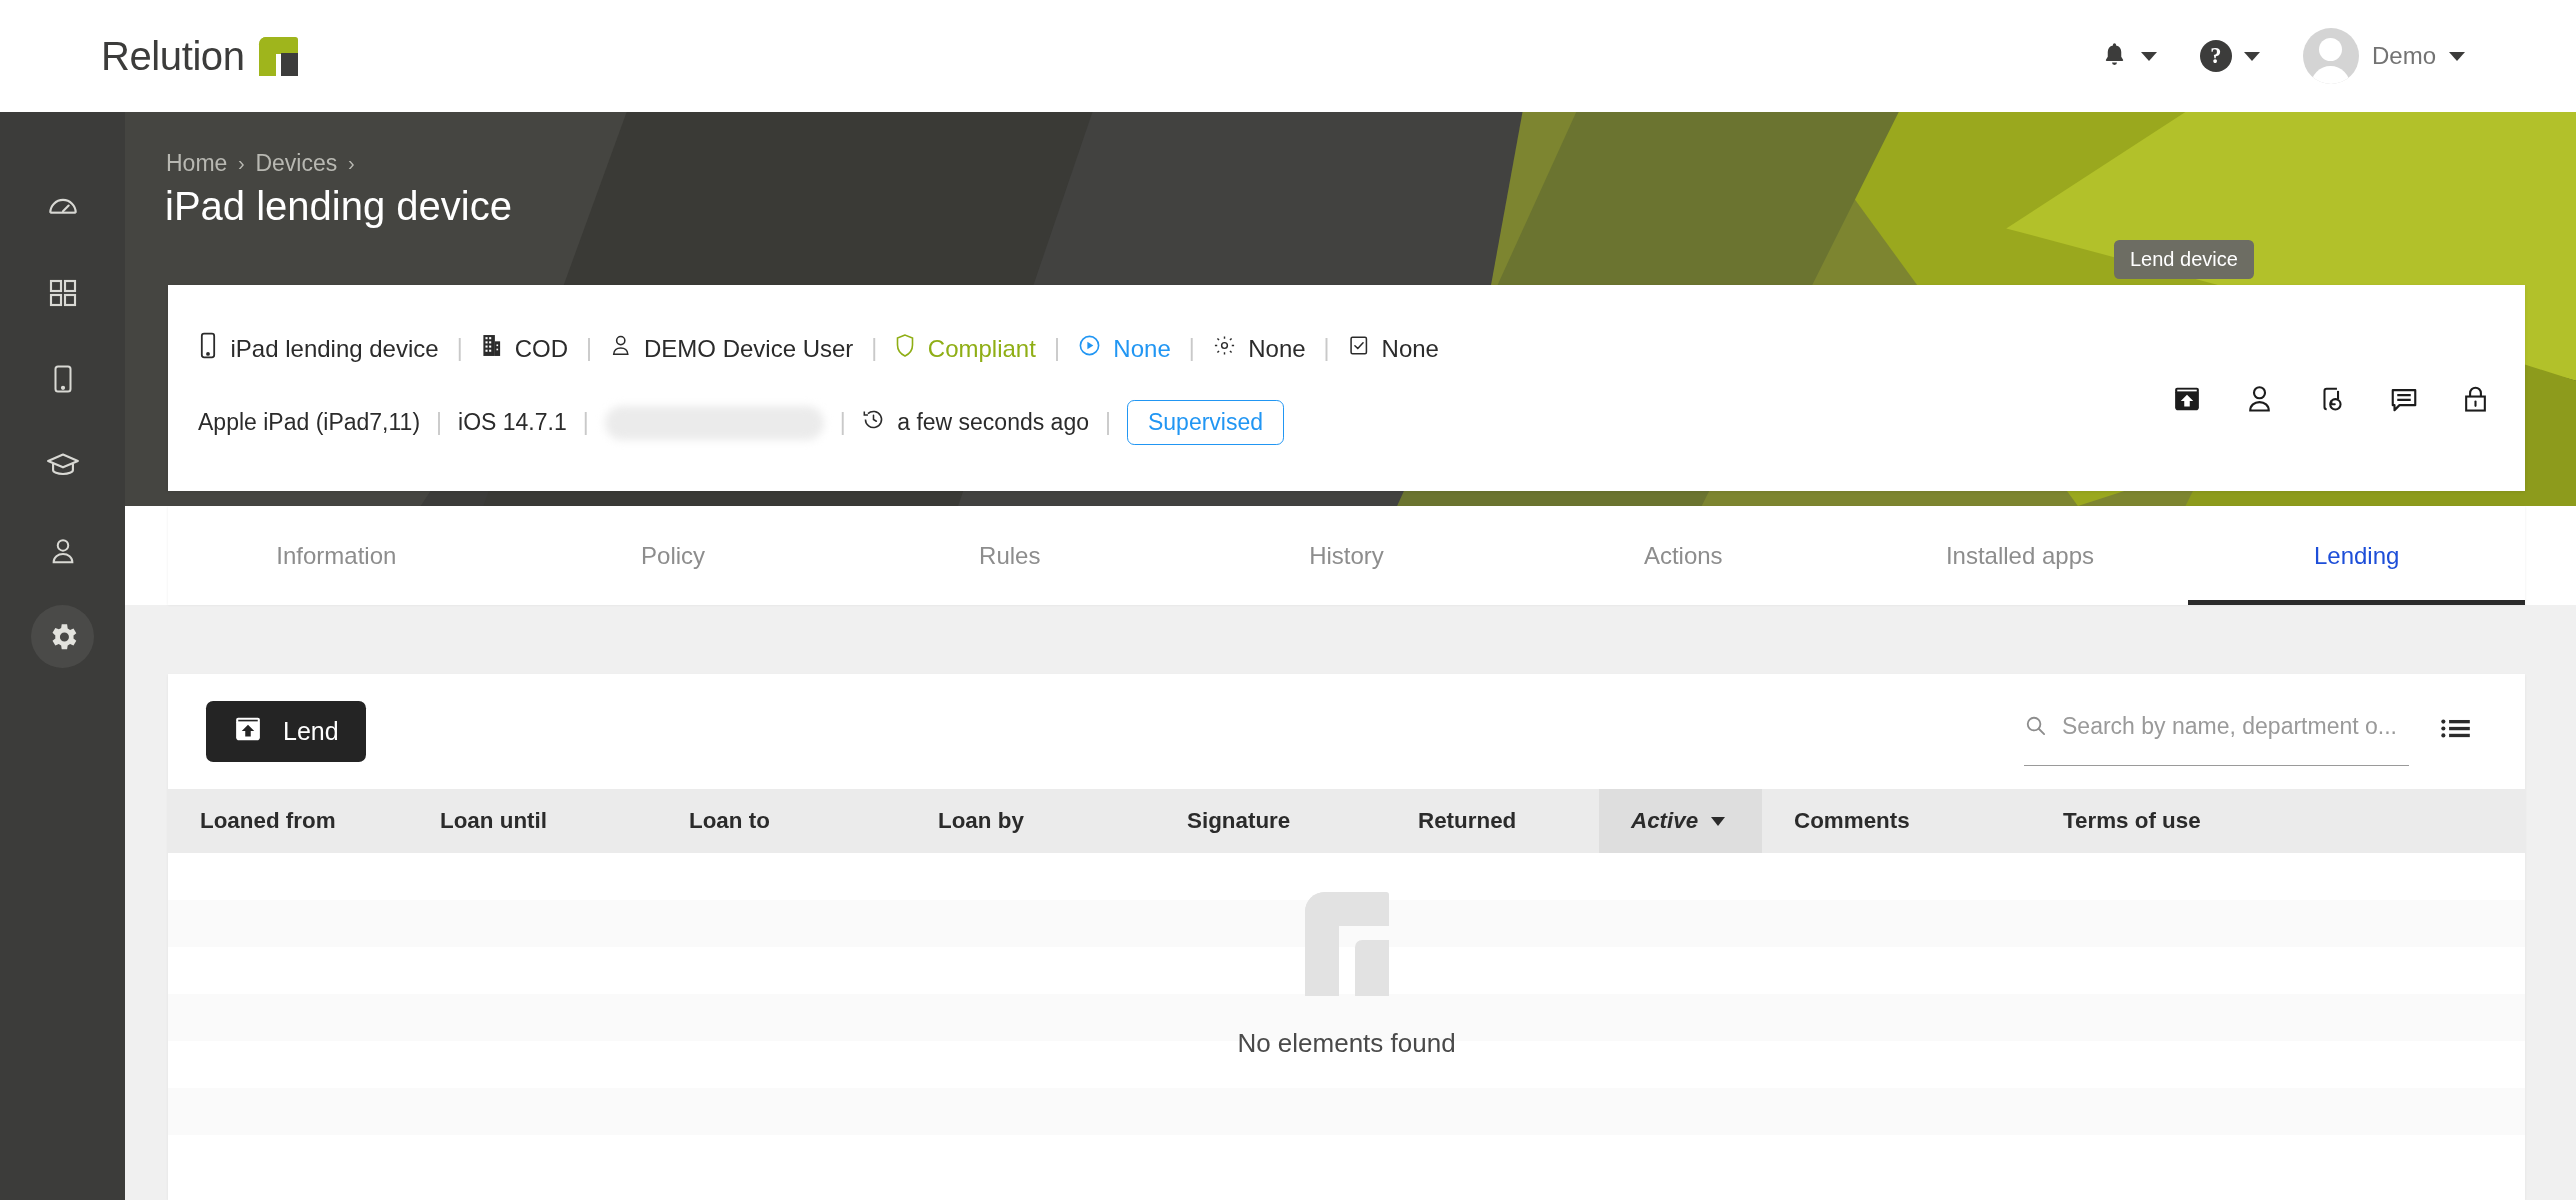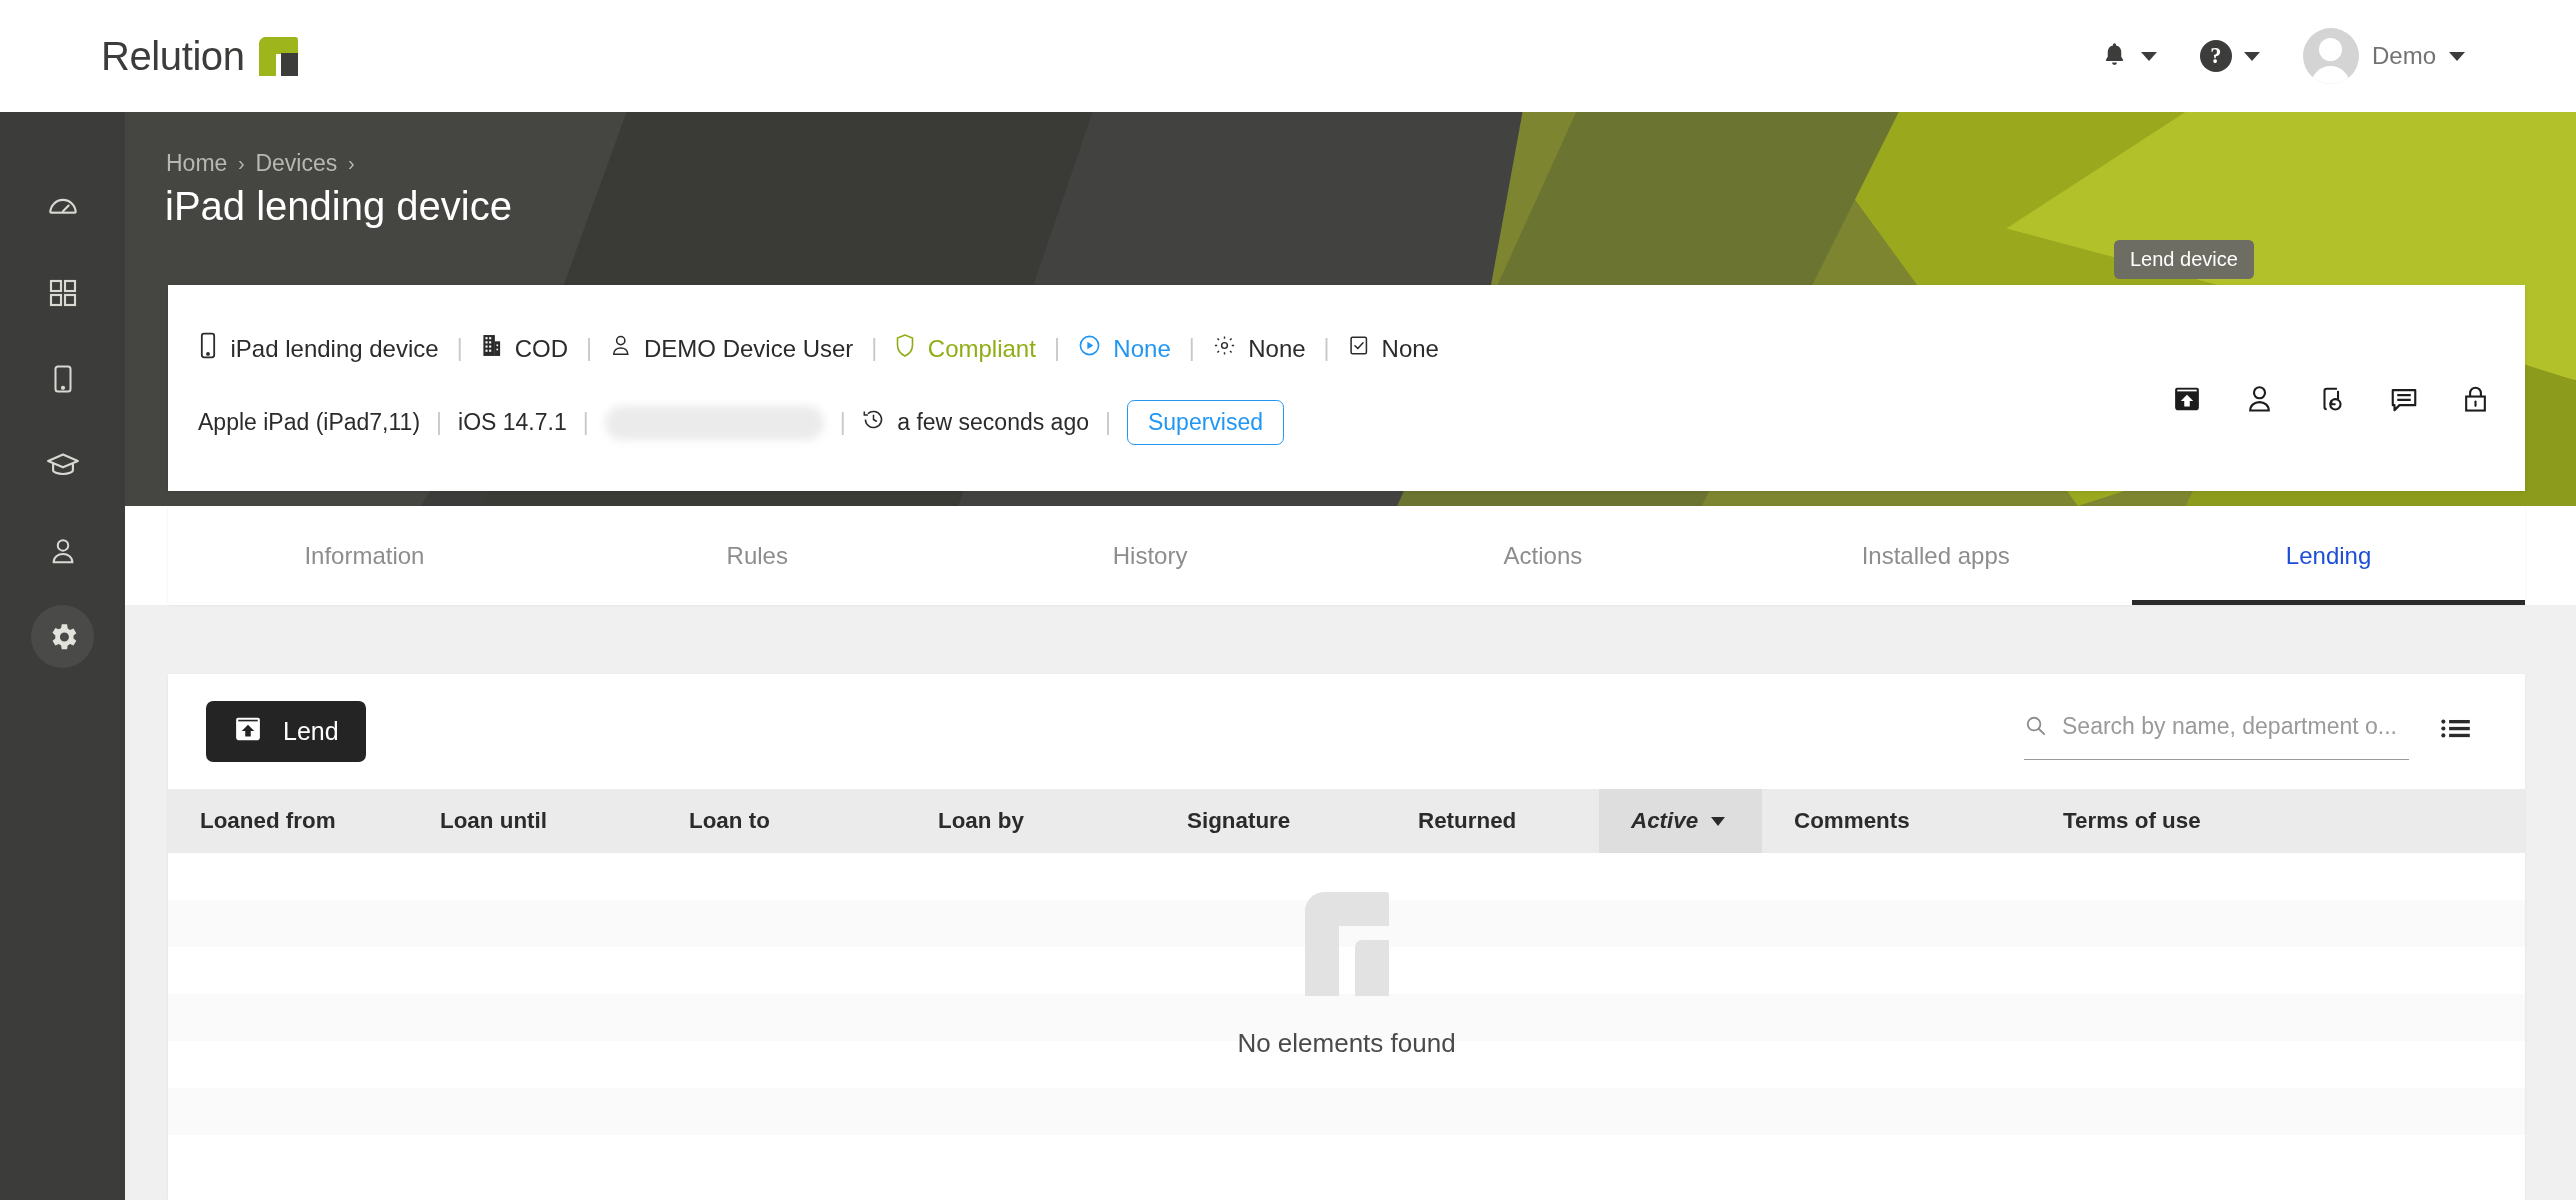--- a/index.html
+++ b/index.html
@@ -150,21 +150,21 @@
     position: absolute; top: 27px; left: 38px;
     background: #242424; color: #ffffff; border: none;
     border-radius: 7.2px; height: 61px; padding: 0 27px;
     display: flex; align-items: center; gap: 20px;
     font-size: 25px; cursor: pointer;
     font-family: "Liberation Sans", sans-serif;
   }
   .search-wrap {
     position: absolute; top: 39px; right: 116px;
     display: flex; align-items: center; gap: 15px;
-    border-bottom: 1.8px solid #9a9a9a; padding-bottom: 19px; width: 385px;
+    border-bottom: 1.8px solid #9a9a9a; padding-bottom: 25px; width: 385px;
   }
   .search-input {
     border: none; outline: none; font-size: 23px; color: #8d8d8d;
     width: 100%; background: transparent; font-family: "Liberation Sans", sans-serif;
   }
   .search-input::placeholder { color: #9a9a9a; }
   .cols-btn { position: absolute; top: 43px; right: 54px; cursor: pointer; }
 
   
   .thead {
@@ -459,20 +459,21 @@
         <path d="M11 14v3.6" stroke-linecap="round"></path>
       </svg>
     </span>
   </div>
 </div>
 
 <div class="tooltip">Lend device</div>
 
 <div class="tabbar">
   <div class="tab">Information</div>
+  <div class="tab">Policy</div>
   <div class="tab">Rules</div>
   <div class="tab">History</div>
   <div class="tab">Actions</div>
   <div class="tab">Installed apps</div>
   <div class="tab active">Lending</div>
 </div>
 
 <div class="content-bg"></div>
 
 <div class="panel">

